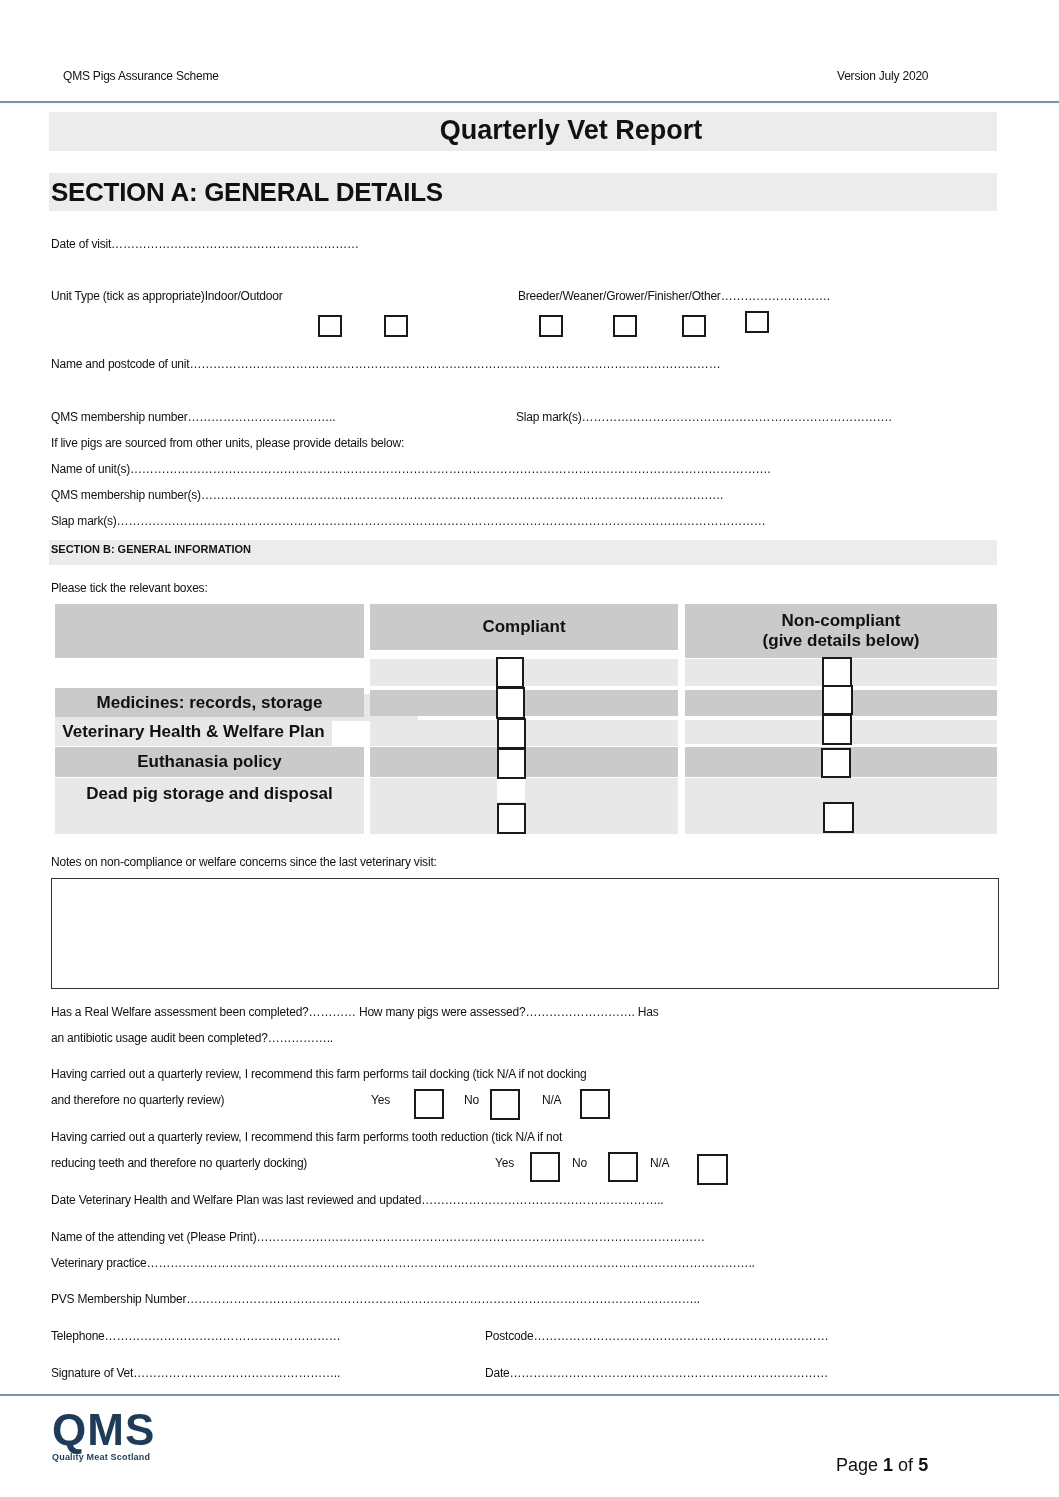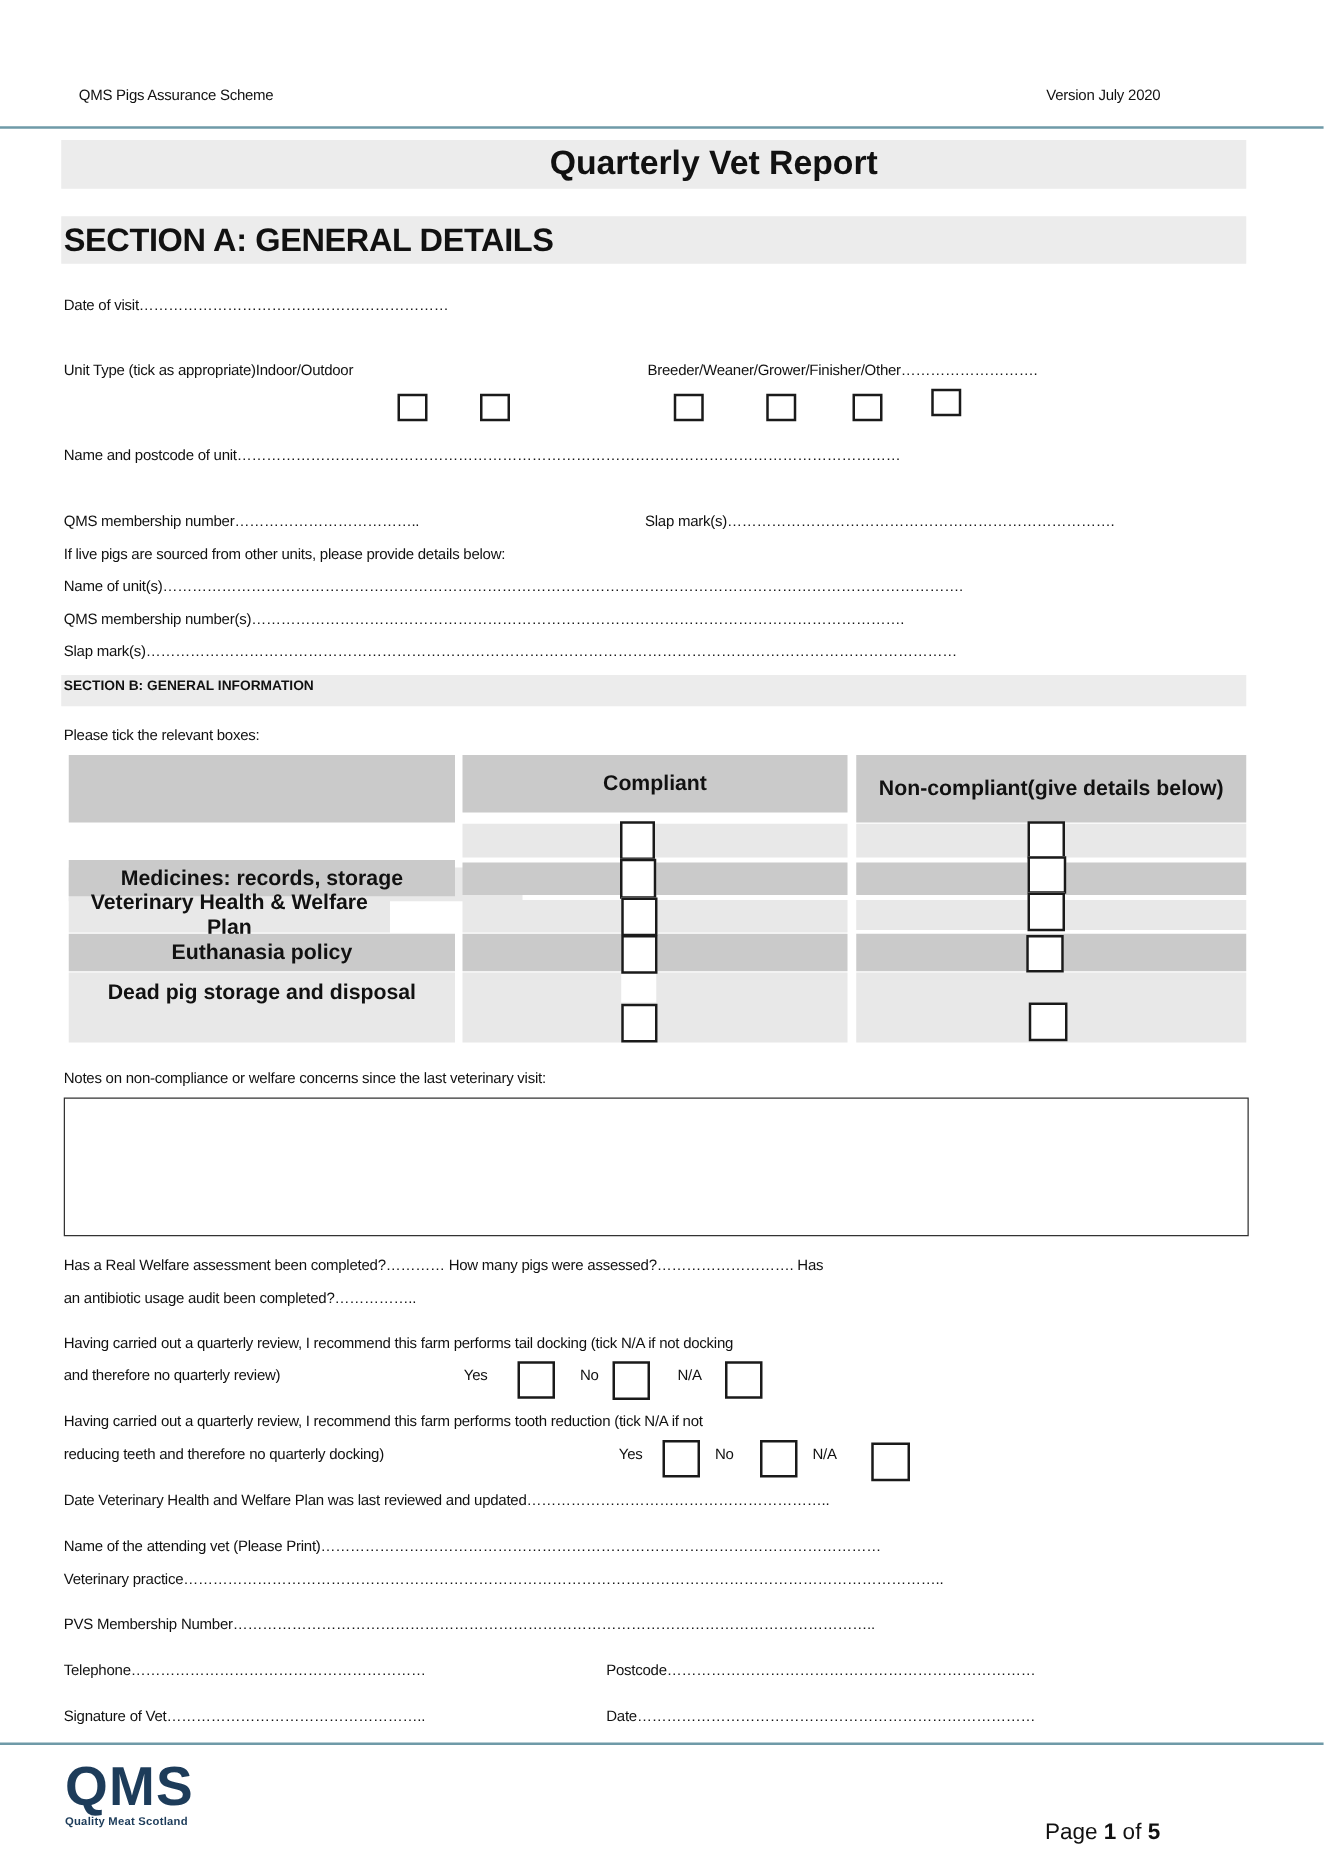--- a/index.html
+++ b/index.html
@@ -60,34 +60,34 @@
 
 <div class="band" style="left:49px;top:540px;width:948px;height:25px;"></div>
 <div class="abs secB" style="left:51px;top:543px;">SECTION B: GENERAL INFORMATION</div>
 
 <div class="abs line" style="left:51px;top:581px;">Please tick the relevant boxes:</div>
 
 <div>
 
   <div class="cell dk" style="left:55px;top:604px;width:309px;height:54px;"></div>
   <div class="cell dk" style="left:370px;top:604px;width:308px;height:46px;">Compliant</div>
-  <div class="cell dk" style="left:685px;top:604px;width:312px;height:54px;flex-direction:row;">
+  <div class="cell dk" style="left:685px;top:604px;width:312px;height:54px;flex-direction:column;">
     <span>Non-compliant</span>
     <span>(give details below)</span>
   </div>
 
   <div class="cell lt" style="left:55px;top:694px;width:363px;height:27px;">Hospital pens</div>
   <div class="cell lt" style="left:370px;top:659px;width:308px;height:27px;"></div>
   <div class="cell lt" style="left:685px;top:659px;width:312px;height:27px;"></div>
 
   <div class="cell dk" style="left:55px;top:688px;width:309px;height:29px;">Medicines: records, storage</div>
   <div class="cell dk" style="left:370px;top:690px;width:308px;height:26px;"></div>
   <div class="cell dk" style="left:685px;top:690px;width:312px;height:26px;"></div>
 
-  <div class="cell lt" style="left:55px;top:718px;width:257px;height:28px;">Veterinary Health &amp; Welfare Plan</div>
+  <div class="cell lt" style="left:55px;top:718px;width:277px;height:28px;">Veterinary Health &amp; Welfare Plan</div>
   <div class="cell lt" style="left:370px;top:720px;width:308px;height:26px;"></div>
   <div class="cell lt" style="left:685px;top:720px;width:312px;height:24px;"></div>
 
   <div class="cell dk" style="left:55px;top:747px;width:309px;height:30px;">Euthanasia policy</div>
   <div class="cell dk" style="left:370px;top:747px;width:308px;height:30px;"></div>
   <div class="cell dk" style="left:685px;top:747px;width:312px;height:30px;"></div>
 
   <div class="cell lt" style="left:55px;top:778px;width:309px;height:56px;align-items:flex-start;padding-top:6px;box-sizing:border-box;">Dead pig storage and disposal</div>
   <div class="cell lt" style="left:370px;top:778px;width:308px;height:56px;"></div>
   <div class="cell lt" style="left:685px;top:778px;width:312px;height:56px;"></div>

